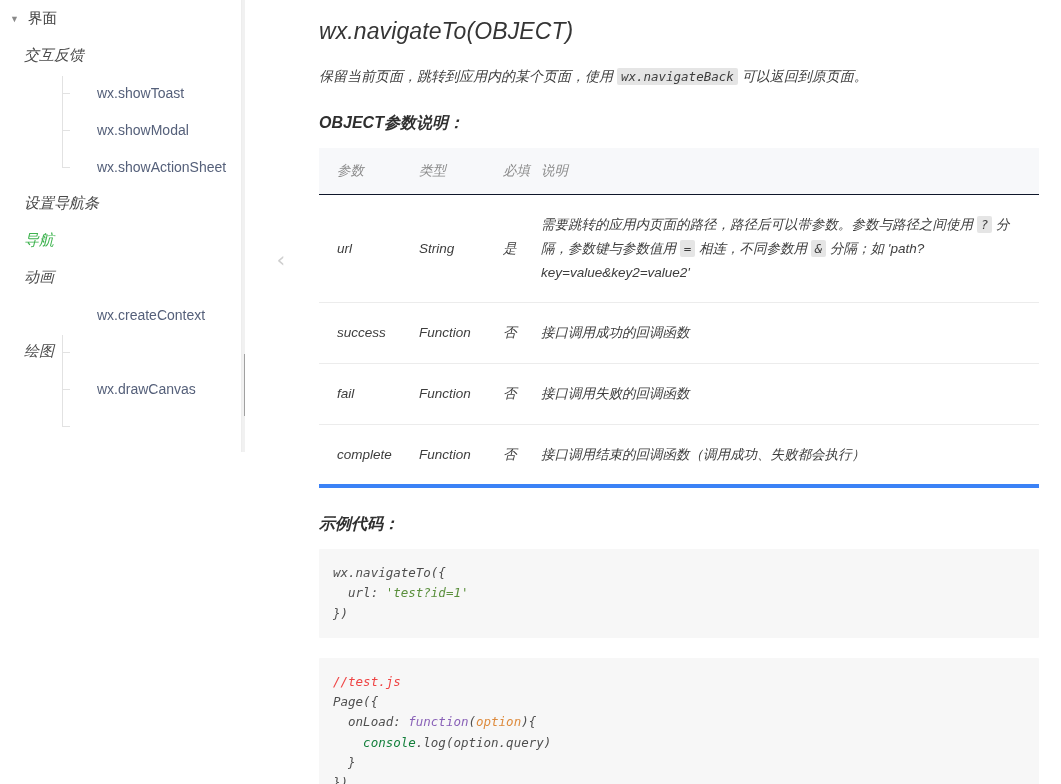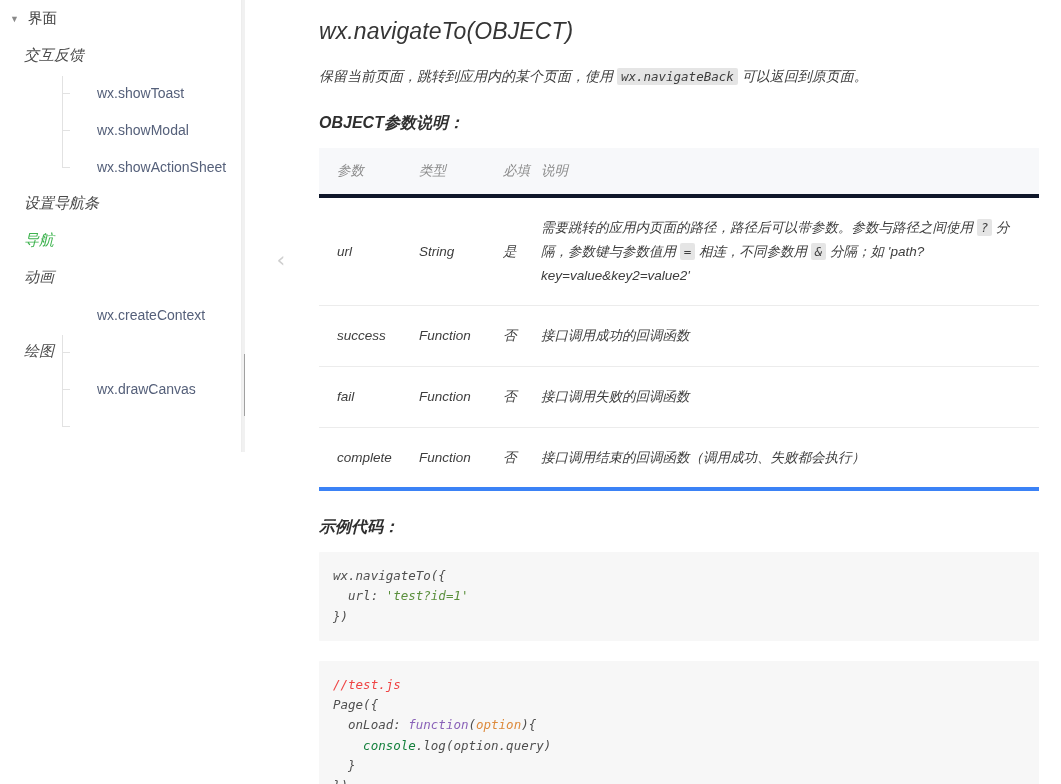--- a/index.html
+++ b/index.html
@@ -149,21 +149,21 @@
     table-layout: fixed;
   }
   table.params thead th {
     background: #f7f8fa;
     color: #8b8b8b;
     font-weight: normal;
     text-align: left;
     padding: 14px 0 14px 0;
     vertical-align: middle;
     font-size: 13.5px;
-    border-bottom: 4px solid #0f172a;
+    border-bottom: 1px solid #0f172a;
   }
   table.params thead th.c1 { padding-left: 18px; width: 100px; }
   table.params thead th.c2 { width: 84px; }
   table.params thead th.c3 { width: 38px; }
   table.params thead th.c4 { width: 498px; }
   table.params tbody td {
     padding: 18px 12px 18px 0;
     color: #3d3d3d;
     vertical-align: middle;
     border-bottom: 1px solid #ececec;

